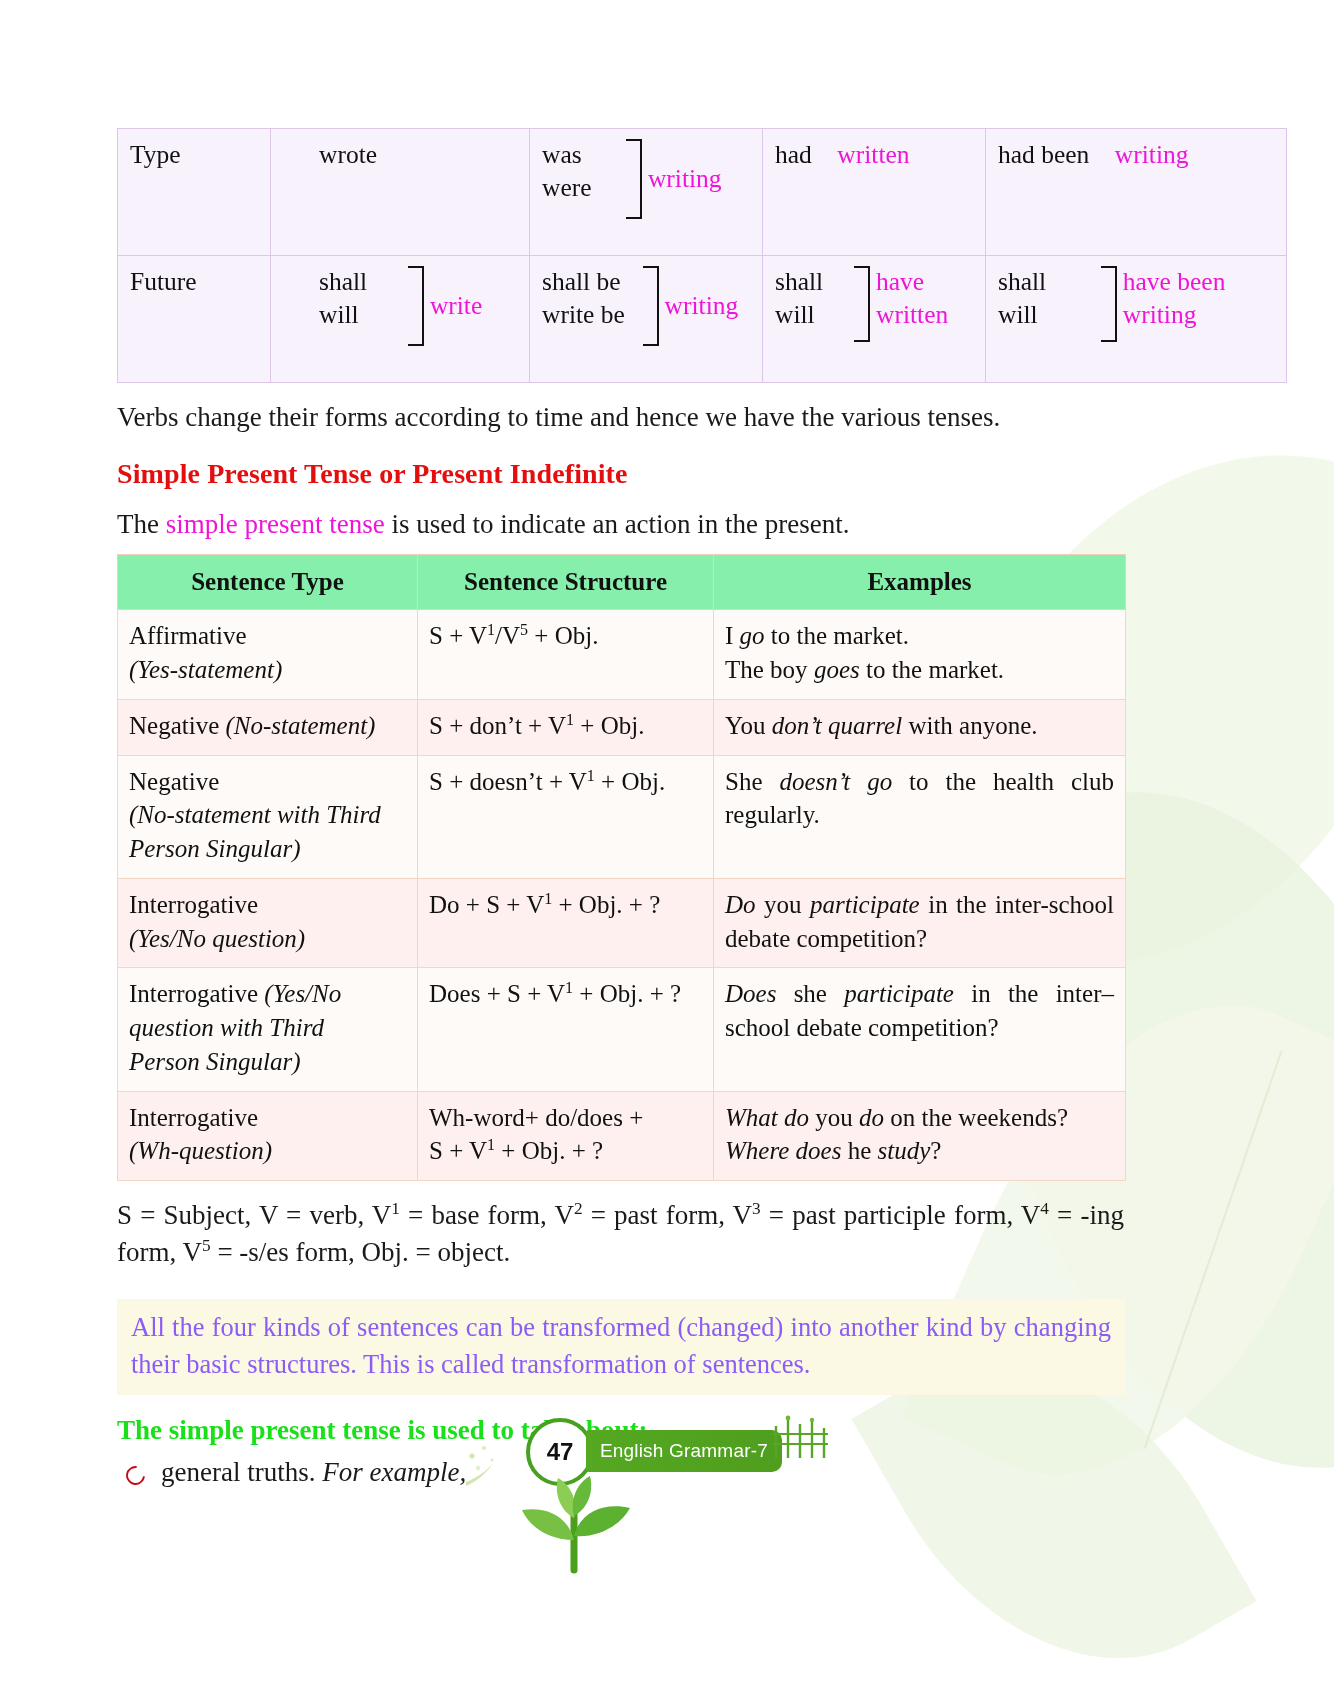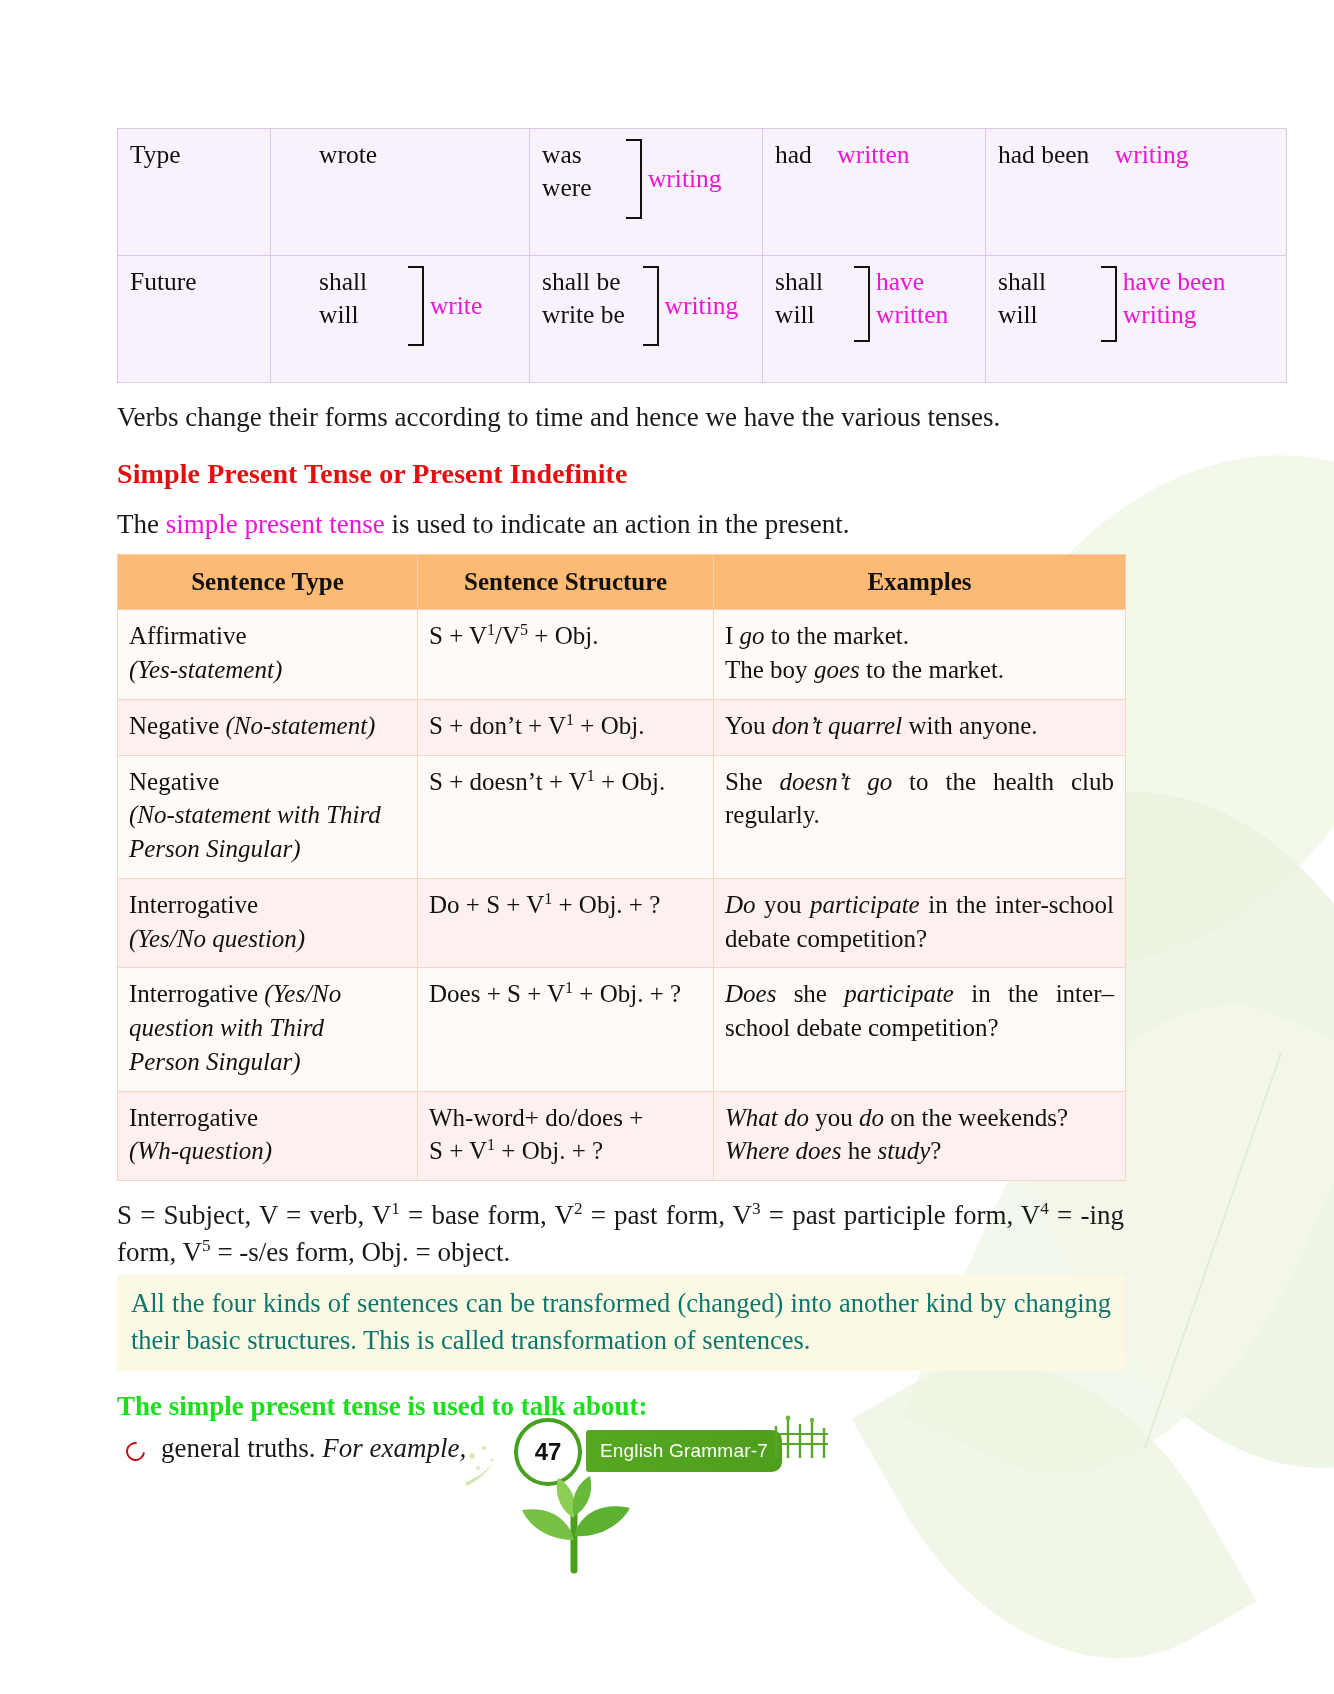--- a/index.html
+++ b/index.html
@@ -158,21 +158,21 @@
 
   
   table.sent {
     border-collapse: collapse;
     width: 1008px;
     table-layout: fixed;
     margin-top: 12px;
     border: 1px solid #f0c3aa;
   }
   table.sent th {
-    background: #fdba74;
+    background: #86efac;
     border: 1px solid #f3cdb6;
     font-size: 25px;
     font-weight: bold;
     padding: 13px 8px;
     color: #111;
     text-align: center;
   }
   table.sent td {
     border: 1px solid #f5d5c3;
     font-size: 25px;
@@ -188,23 +188,23 @@
   table.sent col.w3 { width: 412px; }
   td.just { text-align: justify; }
   .ital { font-style: italic; }
   sup { font-size: .64em; vertical-align: super; line-height: 0; }
 
   
   .note {
     background: #fbf8e3;
     font-size: 26.5px;
     line-height: 1.4;
-    color: #0f766e;
+    color: #8b5cf6;
     padding: 10px 14px 12px 14px;
-    margin-top: 4px;
+    margin-top: 28px;
     text-align: justify;
     width: 980px;
   }
 
   
   ul.lvl1 { list-style: none; margin: 8px 0 0 0; padding: 0; }
   ul.lvl1 > li {
     position: relative;
     padding-left: 44px;
     font-size: 27px;
@@ -266,21 +266,21 @@
     box-sizing: border-box;
   }
   .foot-ribbon span {
     color: #ffffff;
     font-family: "Liberation Sans", sans-serif;
     font-size: 19px;
     letter-spacing: .2px;
   }
   .page-num-circle {
     position: absolute;
-    left: 514px;
+    left: 526px;
     top: 6px;
     width: 60px;
     height: 60px;
     border: 4px solid #47a01f;
     border-radius: 50%;
     background: #ffffff;
     display: flex;
     align-items: center;
     justify-content: center;
   }

